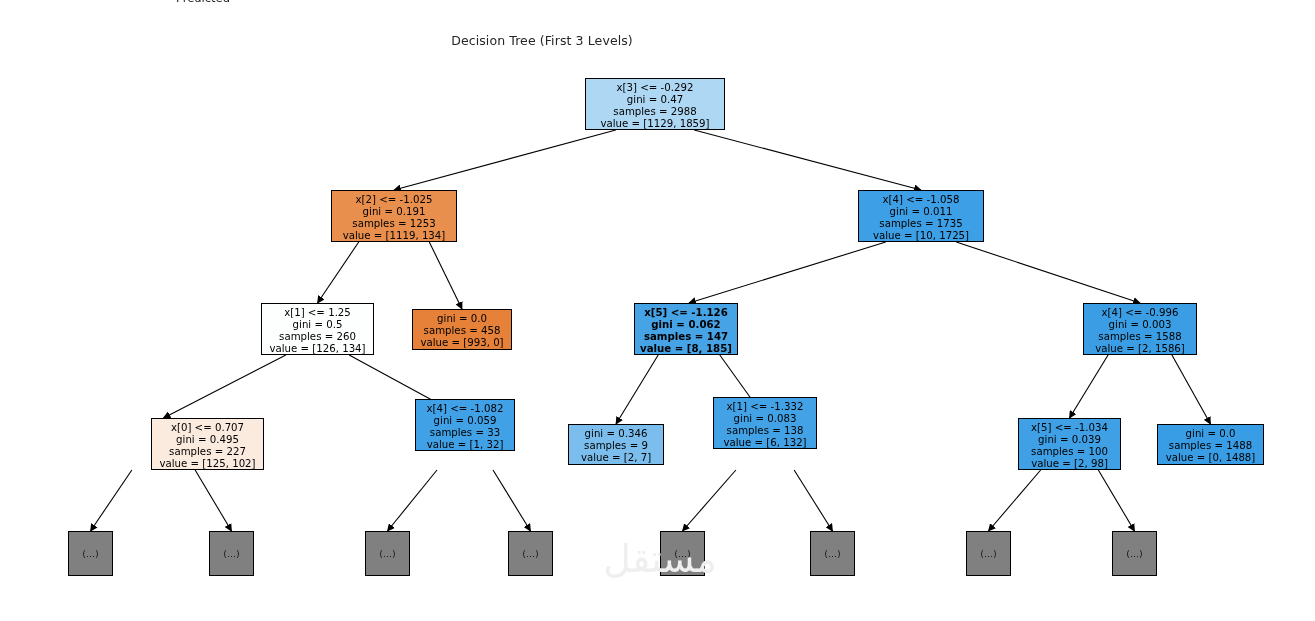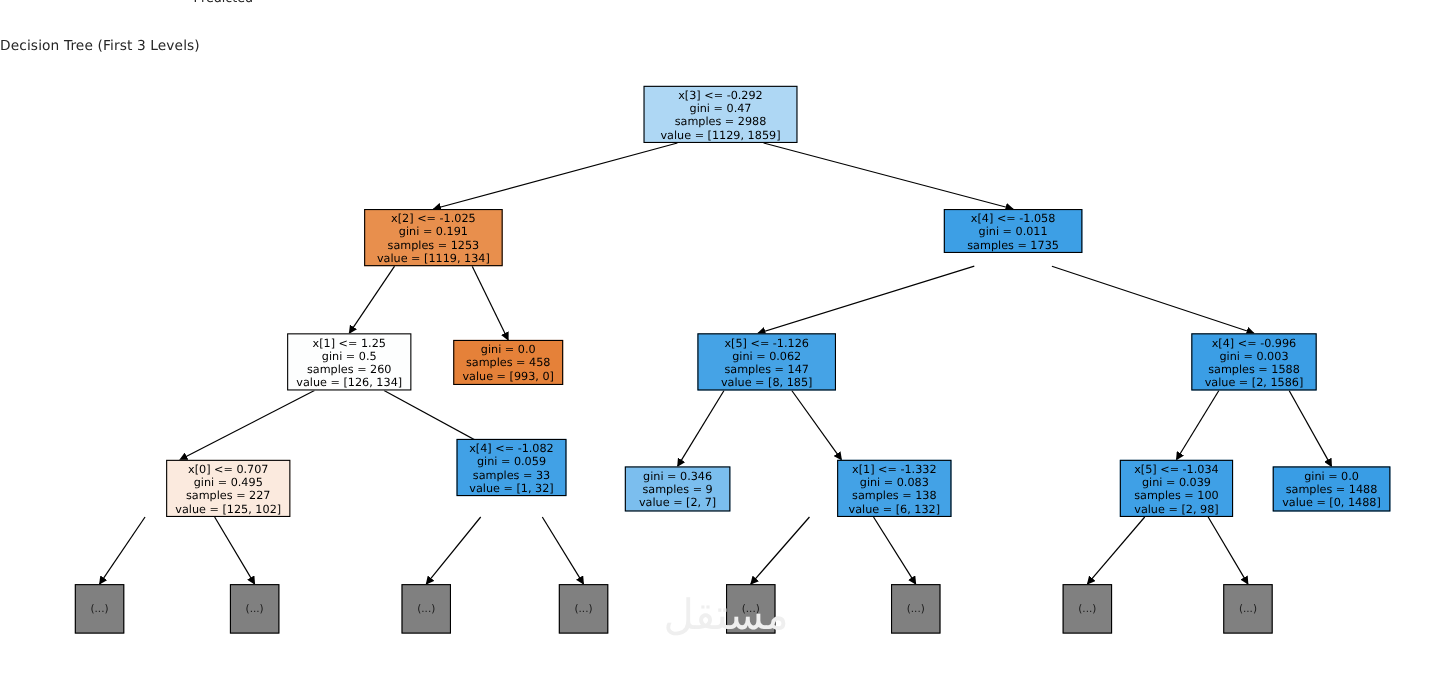--- a/index.html
+++ b/index.html
@@ -25,21 +25,21 @@
     color: #262626;
     white-space: nowrap;
   }
 
   
   .chart-title {
     position: absolute;
     left: 0;
     top: 33px;
     width: 1084px;
-    text-align: left;
+    text-align: center;
     font-size: 12.5px;
     color: #262626;
     letter-spacing: 0.1px;
   }
 
   
   #edges {
     position: absolute;
     left: 0;
     top: 0;
@@ -153,38 +153,38 @@
         <span class="ln">gini = 0.47</span>
         <span class="ln">samples = 2988</span>
         <span class="ln">value = [1129, 1859]</span>
       </div>
       <div class="node" style="left: 331px; top: 190px; width: 126px; height: 52px; background: rgb(232, 143, 77);">
         <span class="ln">x[2] &lt;= -1.025</span>
         <span class="ln">gini = 0.191</span>
         <span class="ln">samples = 1253</span>
         <span class="ln">value = [1119, 134]</span>
       </div>
-      <div class="node" style="left: 858px; top: 190px; width: 126px; height: 40px; background: rgb(61, 159, 229);">
+      <div class="node" style="left: 858px; top: 190px; width: 126px; height: 52px; background: rgb(61, 159, 229);">
         <span class="ln">x[4] &lt;= -1.058</span>
         <span class="ln">gini = 0.011</span>
         <span class="ln">samples = 1735</span>
         <span class="ln">value = [10, 1725]</span>
       </div>
       <div class="node" style="left: 261px; top: 303px; width: 113px; height: 52px; background: rgb(253, 254, 254);">
         <span class="ln">x[1] &lt;= 1.25</span>
         <span class="ln">gini = 0.5</span>
         <span class="ln">samples = 260</span>
         <span class="ln">value = [126, 134]</span>
       </div>
       <div class="node" style="left: 412px; top: 309px; width: 100px; height: 41px; background: rgb(229, 129, 57);">
         <span class="ln">gini = 0.0</span>
         <span class="ln">samples = 458</span>
         <span class="ln">value = [993, 0]</span>
       </div>
-      <div class="node" style="left: 634px; top: 303px; width: 126px; height: 52px; background: rgb(69, 163, 230);">
+      <div class="node" style="left: 634px; top: 303px; width: 104px; height: 52px; background: rgb(69, 163, 230); font-weight: bold;">
         <span class="ln">x[5] &lt;= -1.126</span>
         <span class="ln">gini = 0.062</span>
         <span class="ln">samples = 147</span>
         <span class="ln">value = [8, 185]</span>
       </div>
       <div class="node" style="left: 1083px; top: 303px; width: 114px; height: 52px; background: rgb(59, 158, 229);">
         <span class="ln">x[4] &lt;= -0.996</span>
         <span class="ln">gini = 0.003</span>
         <span class="ln">samples = 1588</span>
         <span class="ln">value = [2, 1586]</span>
@@ -199,21 +199,21 @@
         <span class="ln">x[4] &lt;= -1.082</span>
         <span class="ln">gini = 0.059</span>
         <span class="ln">samples = 33</span>
         <span class="ln">value = [1, 32]</span>
       </div>
       <div class="node" style="left: 568px; top: 424px; width: 96px; height: 41px; background: rgb(123, 190, 238);">
         <span class="ln">gini = 0.346</span>
         <span class="ln">samples = 9</span>
         <span class="ln">value = [2, 7]</span>
       </div>
-      <div class="node" style="left: 713px; top: 418px; width: 104px; height: 52px; background: rgb(67, 162, 230); margin-left: 48px;">
+      <div class="node" style="left: 713px; top: 397px; width: 104px; height: 52px; background: rgb(67, 162, 230);">
         <span class="ln">x[1] &lt;= -1.332</span>
         <span class="ln">gini = 0.083</span>
         <span class="ln">samples = 138</span>
         <span class="ln">value = [6, 132]</span>
       </div>
       <div class="node" style="left: 1018px; top: 418px; width: 103px; height: 52px; background: rgb(63, 160, 230);">
         <span class="ln">x[5] &lt;= -1.034</span>
         <span class="ln">gini = 0.039</span>
         <span class="ln">samples = 100</span>
         <span class="ln">value = [2, 98]</span>

